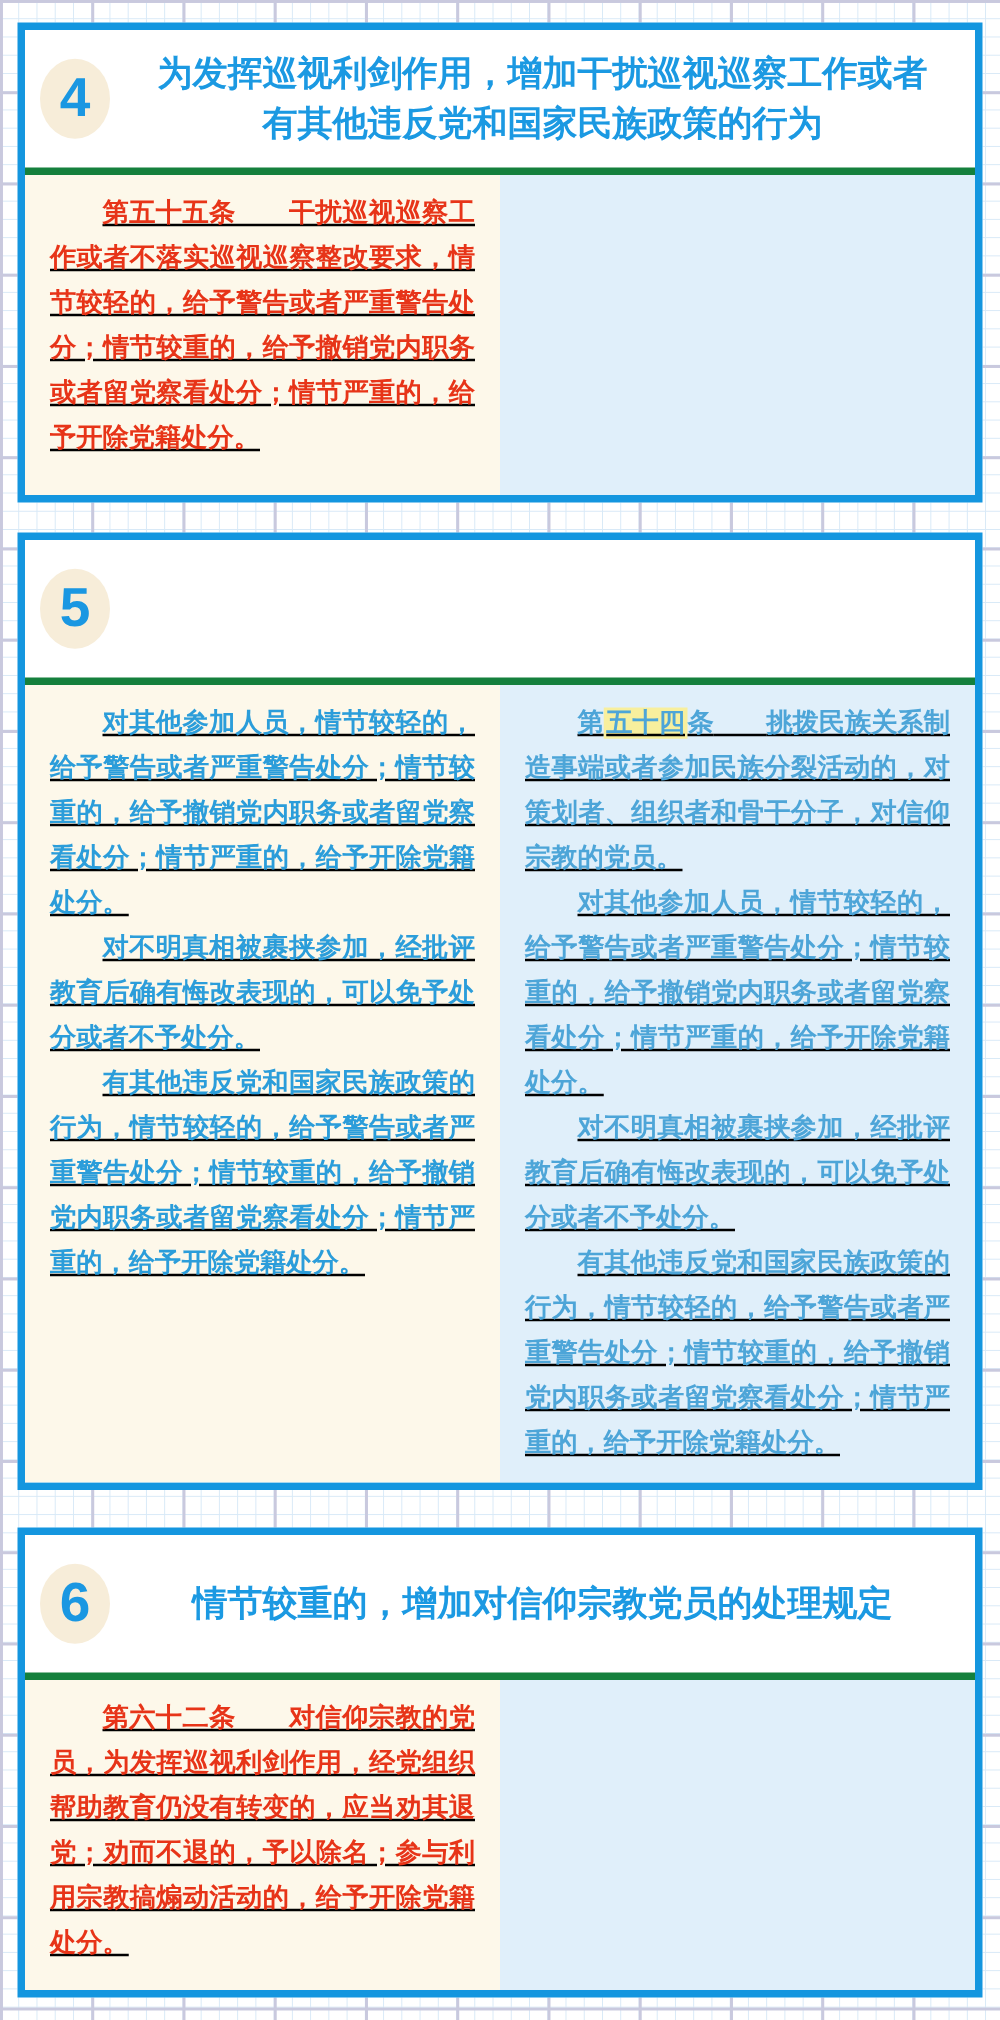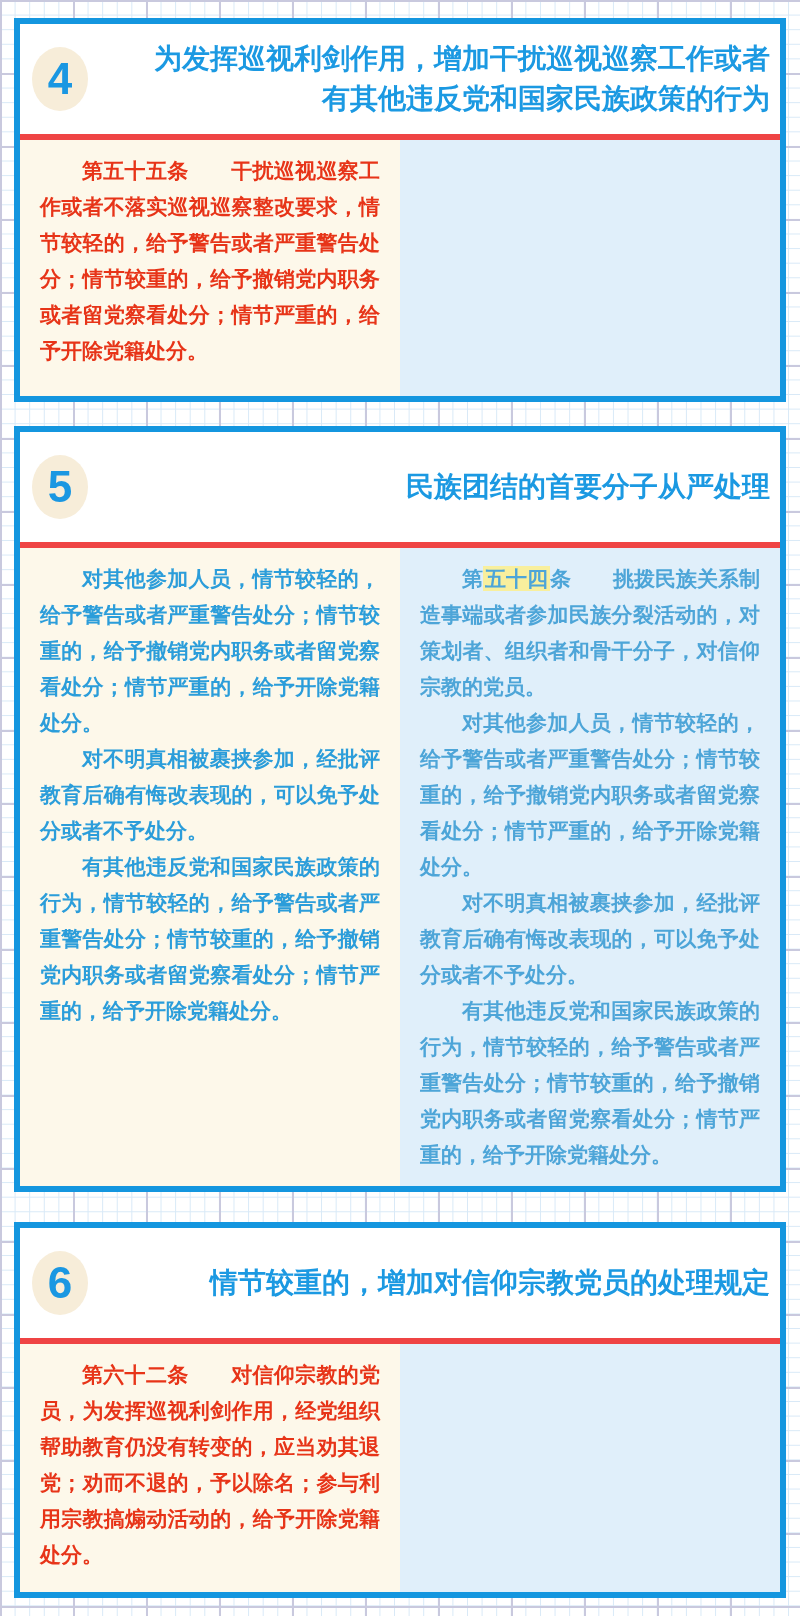--- a/index.html
+++ b/index.html
@@ -20,22 +20,22 @@
     border:6px solid #1496df; background:#ffffff;
     display:flex; flex-direction:column;
   }
   .card-header { flex:0 0 110px; display:flex; align-items:center; padding-left:12px; background:#fff; }
   .badge {
     flex:0 0 56px; width:56px; height:64px; border-radius:50%;
     background:#f7edd9; display:flex; align-items:center; justify-content:center;
   }
   .badge span { color:#1a97e2; font-size:44px; line-height:1; }
   .card-title { flex:1; text-align:center; color:#1b99e2; font-size:28px; line-height:40px; padding:0 10px; }
-  .tline { display:block;text-align:right; }
-  .card-body { flex:1; display:flex; border-top:6px solid #ef4444; overflow:hidden; }
+  .tline { display:block; }
+  .card-body { flex:1; display:flex; border-top:6px solid #15803d; overflow:hidden;text-decoration:underline; }
   .col { width:50%; padding:13px 20px 0 20px; overflow:hidden; }
   .col-left  { background:#fdf8ea; }
   .col-right { background:#e0effa; }
   .para { text-indent:2em; font-size:21px; line-height:36px; text-align:justify; text-justify:inter-ideograph; }
   .red   { color:#e73418; }
   .blue  { color:#2b9dda; }
   .lblue { color:#4da5d8; }
   .hl    { background:#f8ef9d; padding:1px 2px; }
 </style>
 </head>
@@ -60,21 +60,20 @@
       <div class="col col-right"></div>
     </div>
   </section>
 
   <section class="card" style="top:426px; height:766px;">
     <header class="card-header">
       <div class="badge">
         <span>5</span>
       </div>
       <h2 class="card-title">
-        <span class="tline">民族团结的首要分子从严处理</span>
       </h2>
     </header>
     <div class="card-body">
       <div class="col col-left">
         <p class="para blue">对其他参加人员，情节较轻的，给予警告或者严重警告处分；情节较重的，给予撤销党内职务或者留党察看处分；情节严重的，给予开除党籍处分。</p>
         <p class="para blue">对不明真相被裹挟参加，经批评教育后确有悔改表现的，可以免予处分或者不予处分。</p>
         <p class="para blue">有其他违反党和国家民族政策的行为，情节较轻的，给予警告或者严重警告处分；情节较重的，给予撤销党内职务或者留党察看处分；情节严重的，给予开除党籍处分。</p>
       </div>
       <div class="col col-right">
         <p class="para lblue">

